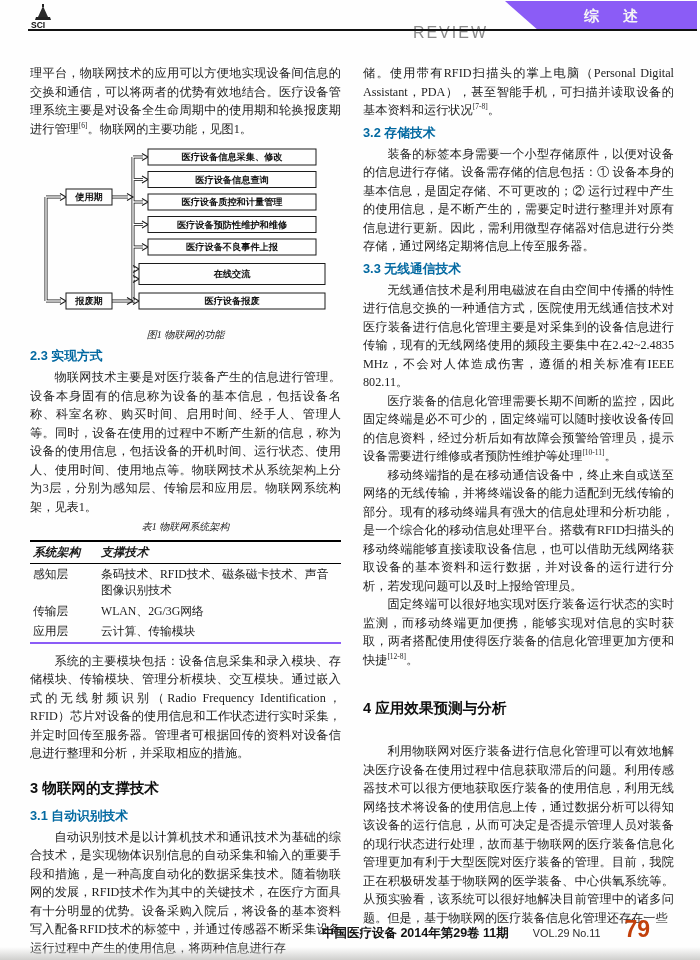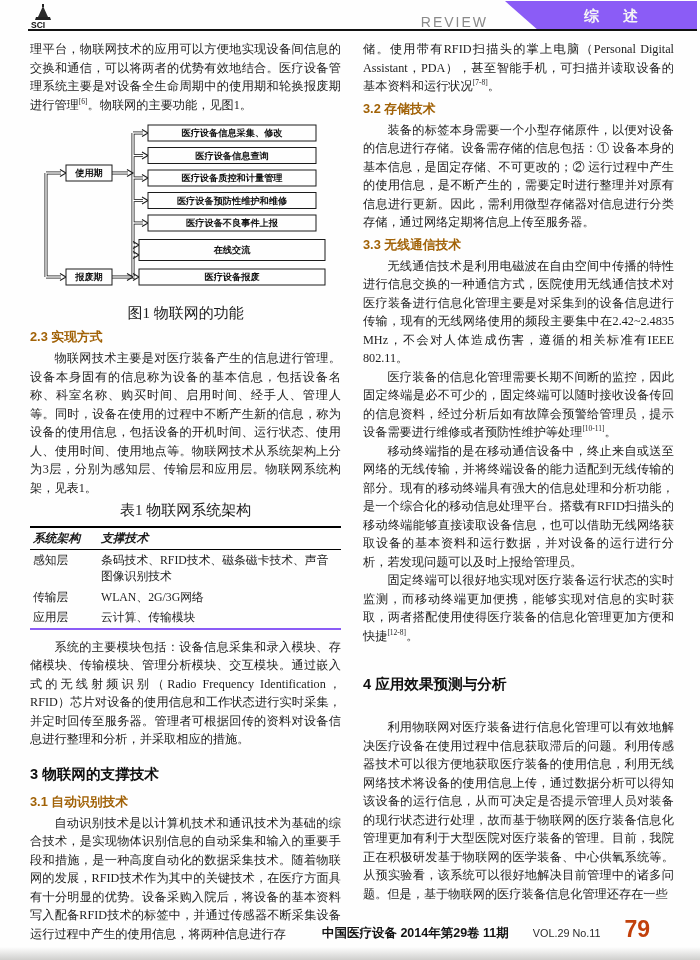--- a/index.html
+++ b/index.html
@@ -5,51 +5,51 @@
   html,body { margin:0; padding:0; background:#e8e8e6; }
   .page {
     position:relative; width:700px; height:960px; margin:0 auto;
     background:#fefefe; overflow:hidden;
     font-family:"Liberation Serif","DejaVu Serif",serif; color:#1c1c1c;
   }
   
   .logo { position:absolute; left:28px; top:3px; width:30px; height:28px; }
   .hdr-rule { position:absolute; top:29px; left:28px; right:3px; height:2px; background:#121212; }
   .review-label {
-    position:absolute; top:14px; right:212px;
-    font-family:"Liberation Sans","DejaVu Sans",sans-serif;
-    font-size:14px; letter-spacing:2px; color:#8a8a8a;
+    position:absolute; top:24px; right:212px;
+    font-family:"Liberation Sans","DejaVu Sans",sans-serif;
+    font-size:16px; letter-spacing:2px; color:#8a8a8a;
   }
   .banner {
     position:absolute; top:1px; right:3px; width:192px; height:30px;
     background:#8b5cf6; color:#f5f5f5;
     clip-path:polygon(0 0, 100% 0, 100% 100%, 34px 100%);
     display:flex; align-items:center; justify-content:center;
     font-family:"Liberation Sans","DejaVu Sans",sans-serif;
     font-size:15px; font-weight:600; letter-spacing:10px; padding-left:30px; box-sizing:border-box;
   }
   
-  .content { position:absolute; top:40px; left:30px; width:644px; display:flex; gap:22px; }
+  .content { position:absolute; top:64px; left:30px; width:644px; display:flex; gap:22px; }
   .col { width:315px; }
   p.body { margin:0; font-size:12.2px; line-height:18.5px; text-align:justify; }
   p.indent { text-indent:2em; }
   sup.ref { font-size:7.5px; line-height:0; }
   .h-sub {
     margin:5px 0 3px; font-family:"Liberation Sans","DejaVu Sans",sans-serif;
-    font-weight:700; font-size:12.8px; color:#a16207;
+    font-weight:700; font-size:12.8px; color:#0369a1;
   }
   .h-main {
     margin:16px 0 10px; font-family:"Liberation Sans","DejaVu Sans",sans-serif;
     font-weight:700; font-size:14.6px; color:#0f0f0f;
   }
   .h-main.sec4 { margin:30px 0 24px; }
   
   .figure-wrap { margin:10px 0 4px; text-align:center; }
   .fig-caption, .tbl-caption {
-    text-align:center; font-size:15px; margin:2px 0 6px;
+    text-align:center; font-style:italic; font-size:10px; margin:2px 0 6px;
   }
   svg text.node-label {
     font-family:"Liberation Sans","DejaVu Sans",sans-serif;
     font-size:9.2px; font-weight:700; fill:#111;
   }
   
   table.arch { width:100%; border-collapse:collapse; margin:0 0 8px;
     border-top:2px solid #000; border-bottom:2px solid #8b5cf6; }
   table.arch th, table.arch td {
     font-size:11.8px; line-height:16.5px; text-align:left; vertical-align:top; padding:2px 3px;

